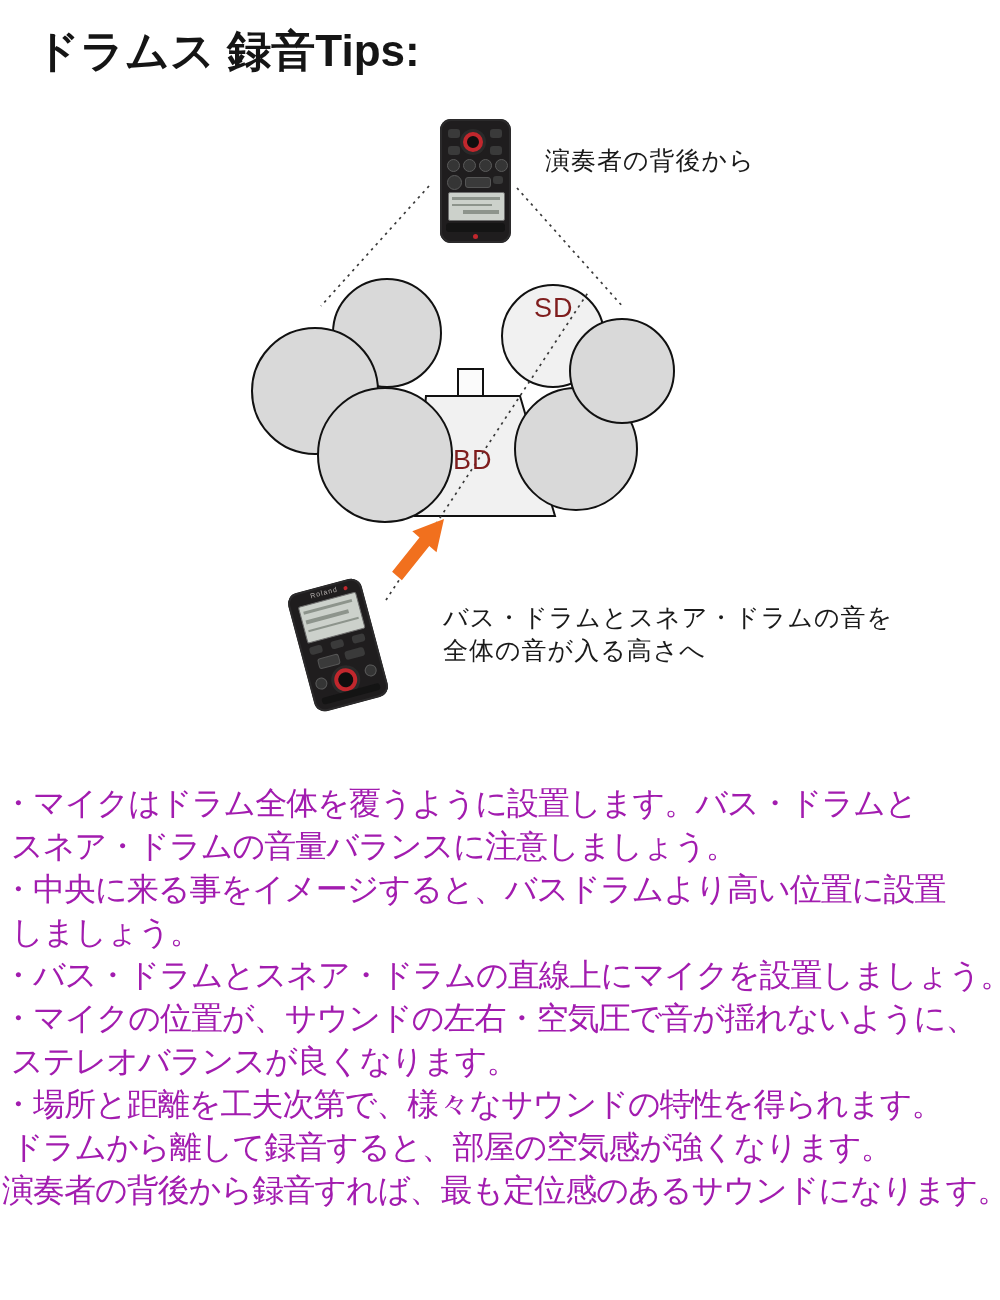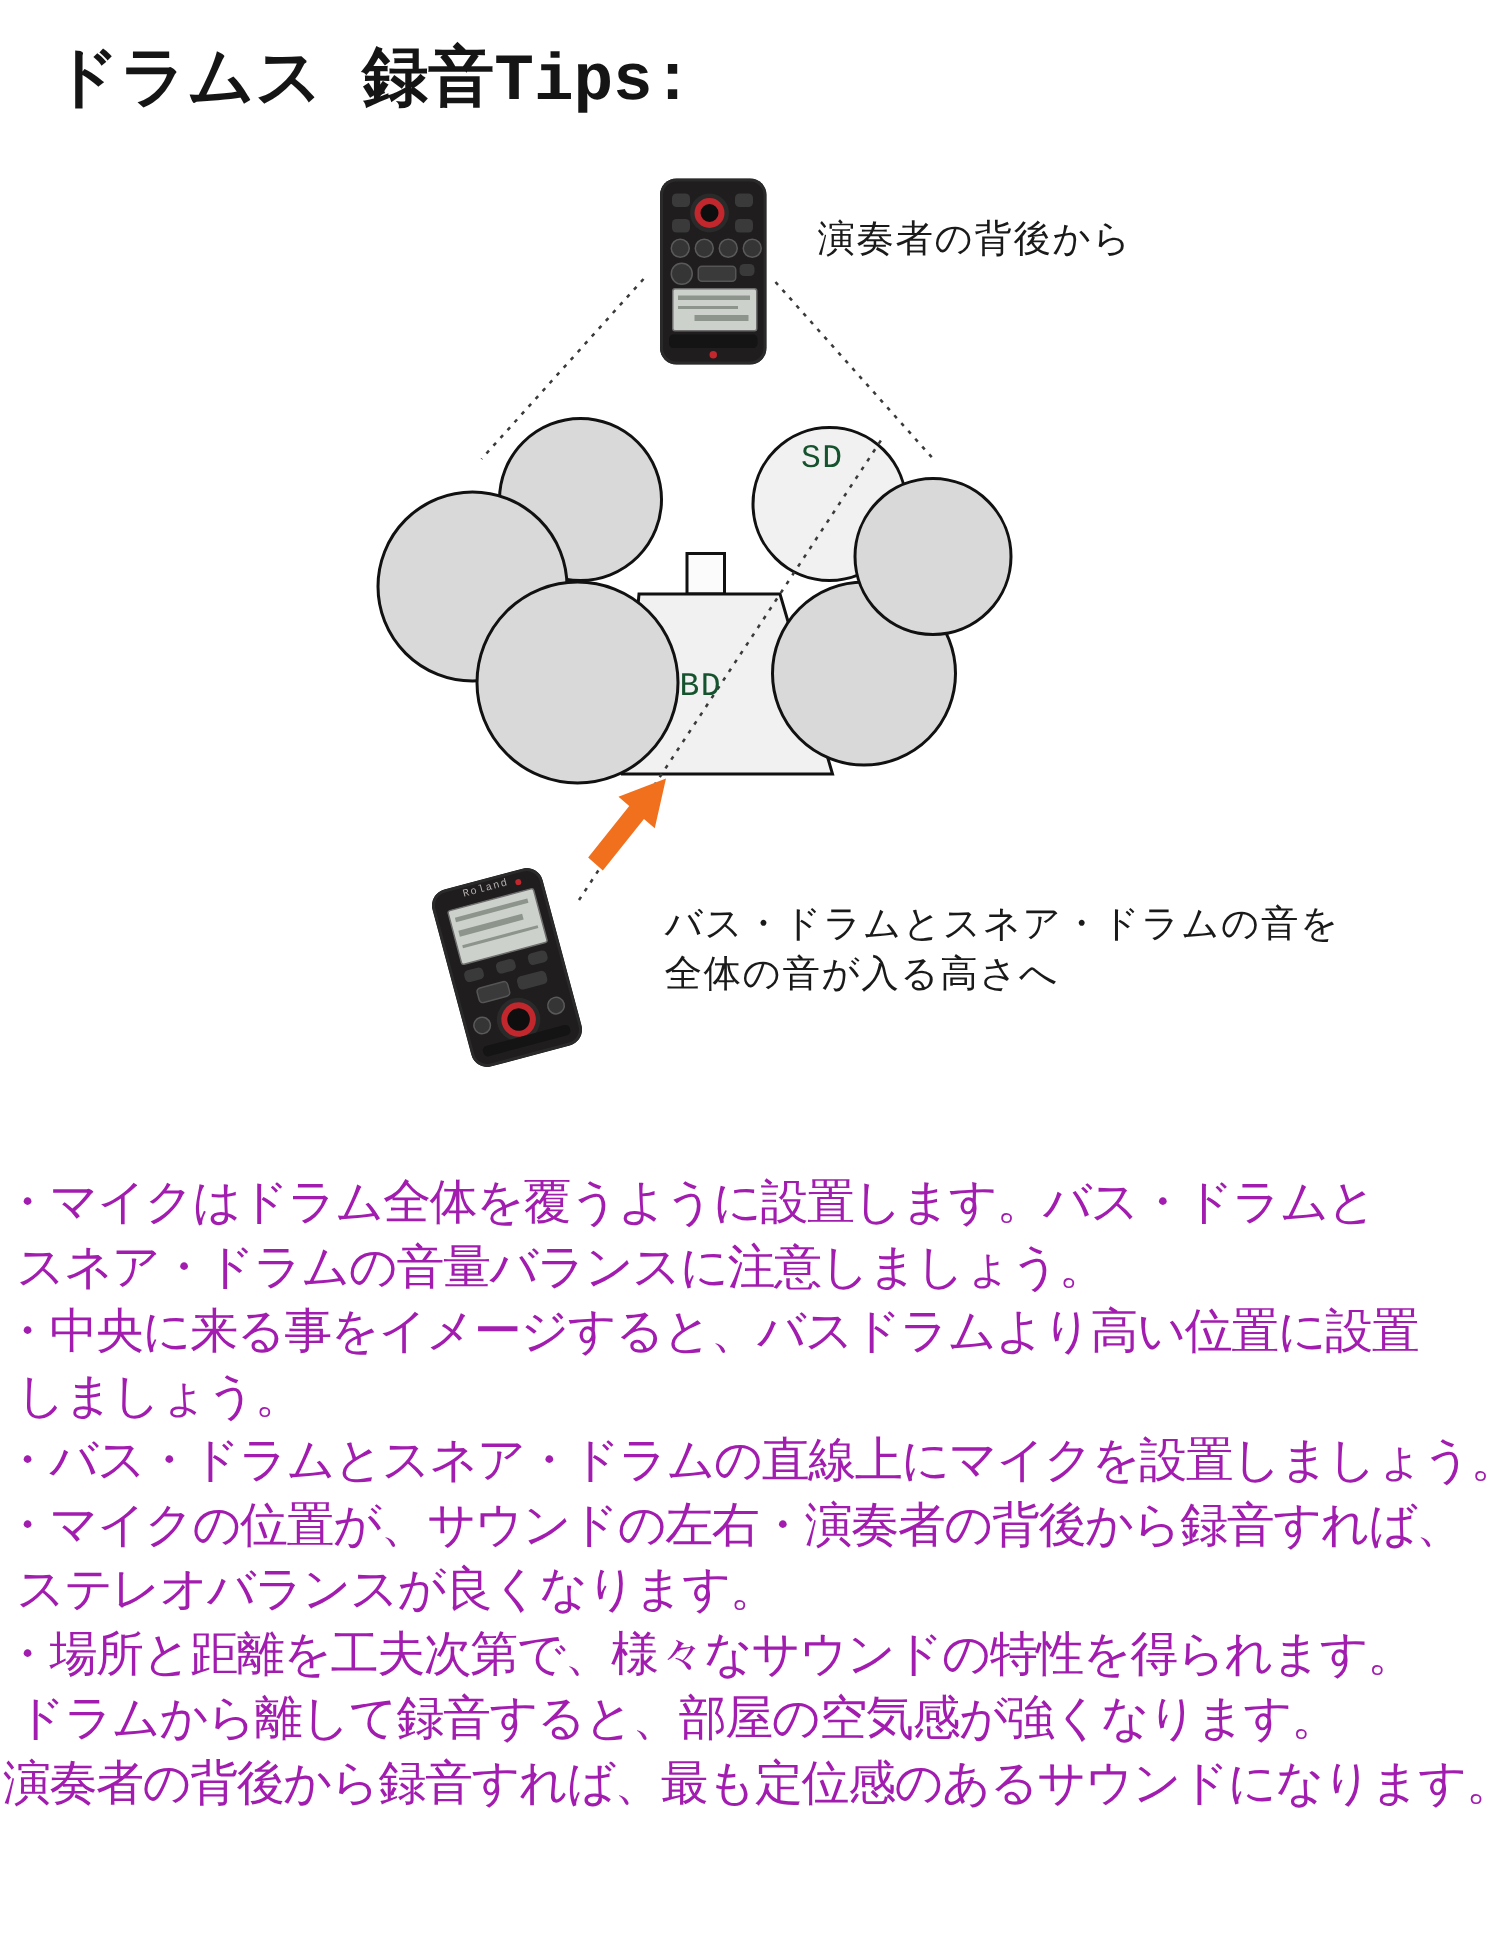--- a/index.html
+++ b/index.html
@@ -1,31 +1,31 @@
 <!DOCTYPE html>
 <html><head>
 <meta charset="utf-8">
 <style>
   html,body{margin:0;padding:0;background:#ffffff;}
   #canvas{
     position:relative;width:1000px;height:1300px;background:#ffffff;overflow:hidden;
-    font-family:Liberation Mono, monospace;color:#111;
+    font-family:Liberation Sans, sans-serif;color:#111;
   }
   .abs{position:absolute;}
   
   #title{
     left:35px;top:22px;font-size:44px;font-weight:bold;letter-spacing:0;
     white-space:nowrap;color:#151515;
   }
   
   .annot{font-size:25px;line-height:33px;letter-spacing:1px;color:#1a1a1a;white-space:nowrap;}
   #annot-top{left:545px;top:144px;}
   #annot-bottom{left:443px;top:601px;}
   
-  .drum-label{font-size:22px;color:#14532d;letter-spacing:1px;white-space:nowrap;}
+  .drum-label{font-size:27px;color:#7f1d1d;letter-spacing:1px;white-space:nowrap;}
   #sd-label{left:534px;top:293px;}
   #bd-label{left:453px;top:401px;margin-top:44px;}
   
   #diagram-svg{left:0;top:0;width:1000px;height:760px;pointer-events:none;}
   
   .recorder{position:absolute;background:#1f1d1e;border-radius:11px;box-shadow:inset 0 0 0 2px #2b2a2b;}
   .recorder *{position:absolute;}
   #recorder-top{left:440px;top:119px;width:71px;height:124px;}
   #recorder-bottom{left:300px;top:584px;width:76px;height:122px;transform:rotate(-15deg);}
   .rec-ring{border-radius:50%;border:4px solid #c1272d;background:#0e0e0e;box-shadow:0 0 0 3px #2a2a2a;}
@@ -119,20 +119,20 @@
 
   <div id="sd-label" class="abs drum-label">SD</div>
   <div id="bd-label" class="abs drum-label">BD</div>
 
   <div id="tips" class="abs">
     <div class="tip">・マイクはドラム全体を覆うように設置します。バス・ドラムと</div>
     <div class="tip ind">スネア・ドラムの音量バランスに注意しましょう。</div>
     <div class="tip">・中央に来る事をイメージすると、バスドラムより高い位置に設置</div>
     <div class="tip ind">しましょう。</div>
     <div class="tip">・バス・ドラムとスネア・ドラムの直線上にマイクを設置しましょう。</div>
-    <div class="tip">・マイクの位置が、サウンドの左右・演奏者の背後から録音すれば、</div>
+    <div class="tip">・マイクの位置が、サウンドの左右・空気圧で音が揺れないように、</div>
     <div class="tip ind">ステレオバランスが良くなります。</div>
     <div class="tip">・場所と距離を工夫次第で、様々なサウンドの特性を得られます。</div>
     <div class="tip ind">ドラムから離して録音すると、部屋の空気感が強くなります。</div>
     <div class="tip">演奏者の背後から録音すれば、最も定位感のあるサウンドになります。</div>
   </div>
 
 </div>
 
 </body></html>

